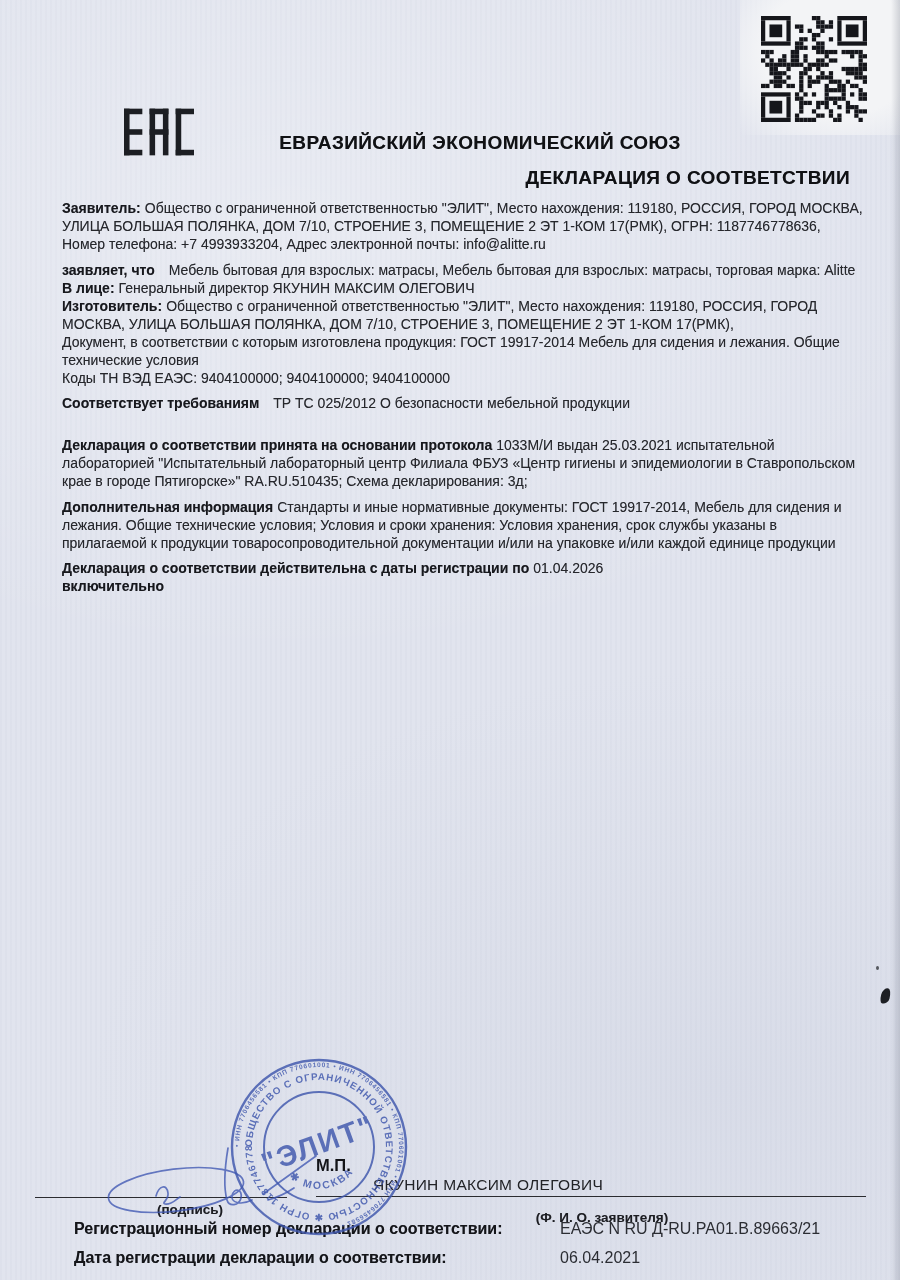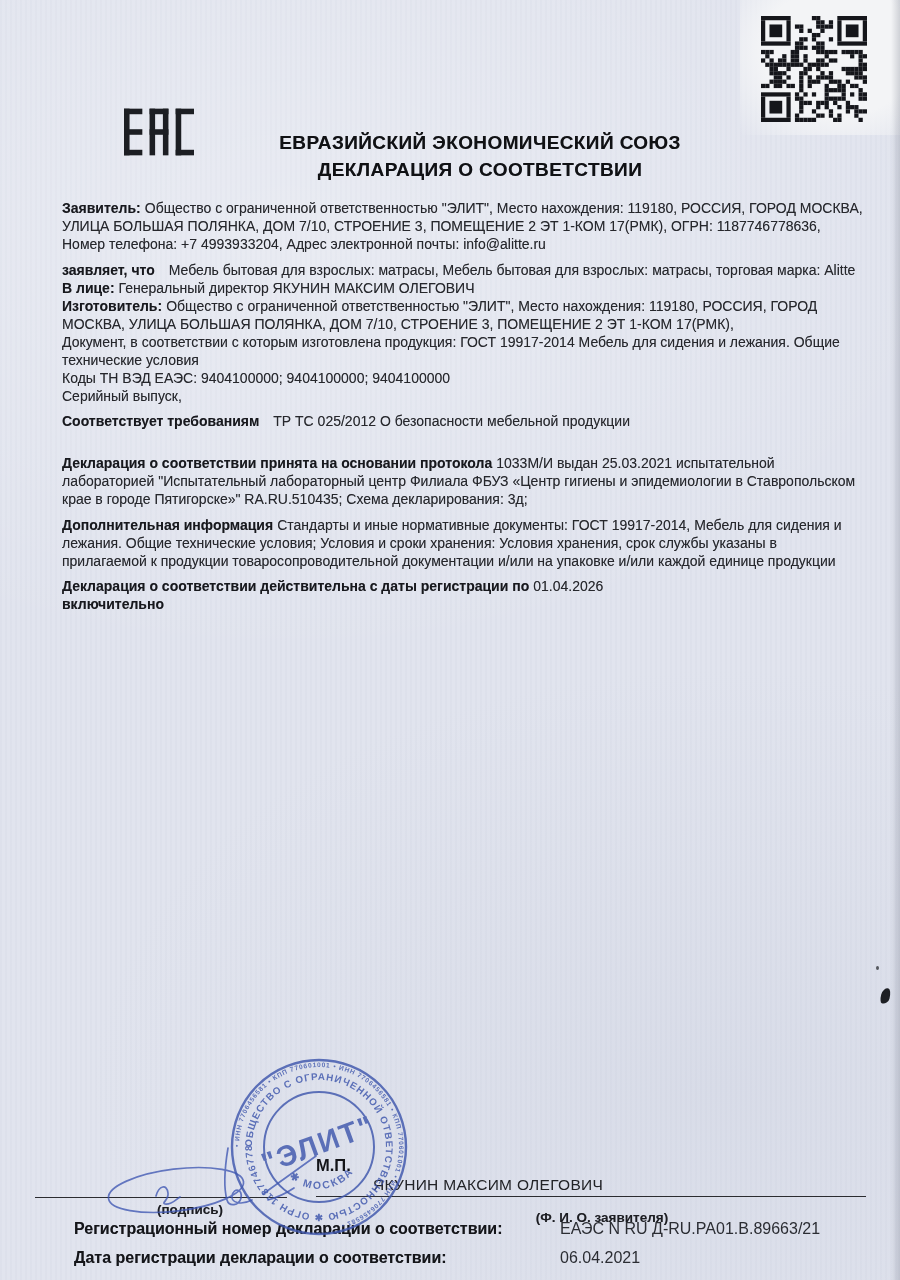--- a/index.html
+++ b/index.html
@@ -20,21 +20,21 @@
   }
   .corner-white{
     position:absolute;right:0;top:0;width:160px;height:135px;
     background:radial-gradient(ellipse at 62% 38%, #f3f4f6 55%, rgba(243,244,246,0) 100%);
   }
   
   .eac-logo{position:absolute;left:124px;top:100px;width:70px;height:64px;}
   .titles{position:absolute;left:110px;right:50px;top:132px;text-align:center;}
   .title-line{font-weight:bold;color:#101114;font-size:19px;letter-spacing:.4px;
     text-shadow:0 0 .5px rgba(10,12,20,.45);}
-  .title-line + .title-line{margin-top:5px;}
+  .title-line + .title-line{margin-top:13px;text-align:right;}
   .qr{position:absolute;left:761px;top:16px;width:106px;height:106px;}
   
   .body-text{position:absolute;left:62px;top:199px;width:801px;font-size:14px;line-height:18px;
     text-shadow:0 0 .4px rgba(20,22,30,.35);}
   .body-text b, .lbl{font-weight:bold;color:#17181d;}
   .lbl{margin-right:4px;}
   .lbl.wide-gap{margin-right:14px;}
   .para{margin:0;}
   .gap8{margin-top:8px;}
   .gap18{margin-top:24px;}
@@ -321,21 +321,20 @@
     <p class="para gap8"><span class="lbl wide-gap">заявляет, что</span><span>Мебель бытовая для взрослых: матрасы, Мебель бытовая для взрослых: матрасы, торговая марка: Alitte</span></p>
 
     <p class="para"><span class="lbl">В лице:</span><span>Генеральный директор ЯКУНИН МАКСИМ ОЛЕГОВИЧ</span></p>
 
     <p class="para"><span class="lbl">Изготовитель:</span><span>Общество с ограниченной ответственностью "ЭЛИТ", Место нахождения: 119180, РОССИЯ, ГОРОД МОСКВА, УЛИЦА БОЛЬШАЯ ПОЛЯНКА, ДОМ 7/10, СТРОЕНИЕ 3, ПОМЕЩЕНИЕ 2 ЭТ 1-КОМ 17(РМК),</span></p>
 
     <p class="para">Документ, в соответствии с которым изготовлена продукция: ГОСТ 19917-2014 Мебель для сидения и лежания. Общие технические условия</p>
 
     <p class="para">Коды ТН ВЭД ЕАЭС: 9404100000; 9404100000; 9404100000</p>
 
-    <p class="para">Серийный выпуск,</p>
 
     <p class="para gap6"><span class="lbl wide-gap">Соответствует требованиям</span><span>ТР ТС 025/2012 О безопасности мебельной продукции</span></p>
 
     <p class="para gap18"><span class="lbl">Декларация о соответствии принята на основании протокола</span><span>1033М/И выдан 25.03.2021 испытательной лабораторией "Испытательный лабораторный центр Филиала ФБУЗ «Центр гигиены и эпидемиологии в Ставропольском крае в городе Пятигорске»" RA.RU.510435; Схема декларирования: 3д;</span></p>
 
     <p class="para gap8"><span class="lbl">Дополнительная информация</span><span>Стандарты и иные нормативные документы: ГОСТ 19917-2014, Мебель для сидения и лежания. Общие технические условия; Условия и сроки хранения: Условия хранения, срок службы указаны в прилагаемой к продукции товаросопроводительной документации и/или на упаковке и/или каждой единице продукции</span></p>
 
     <p class="para gap6"><span class="lbl">Декларация о соответствии действительна с даты регистрации по</span><span>01.04.2026</span><span class="block-bold">включительно</span></p>
 
   </div>

